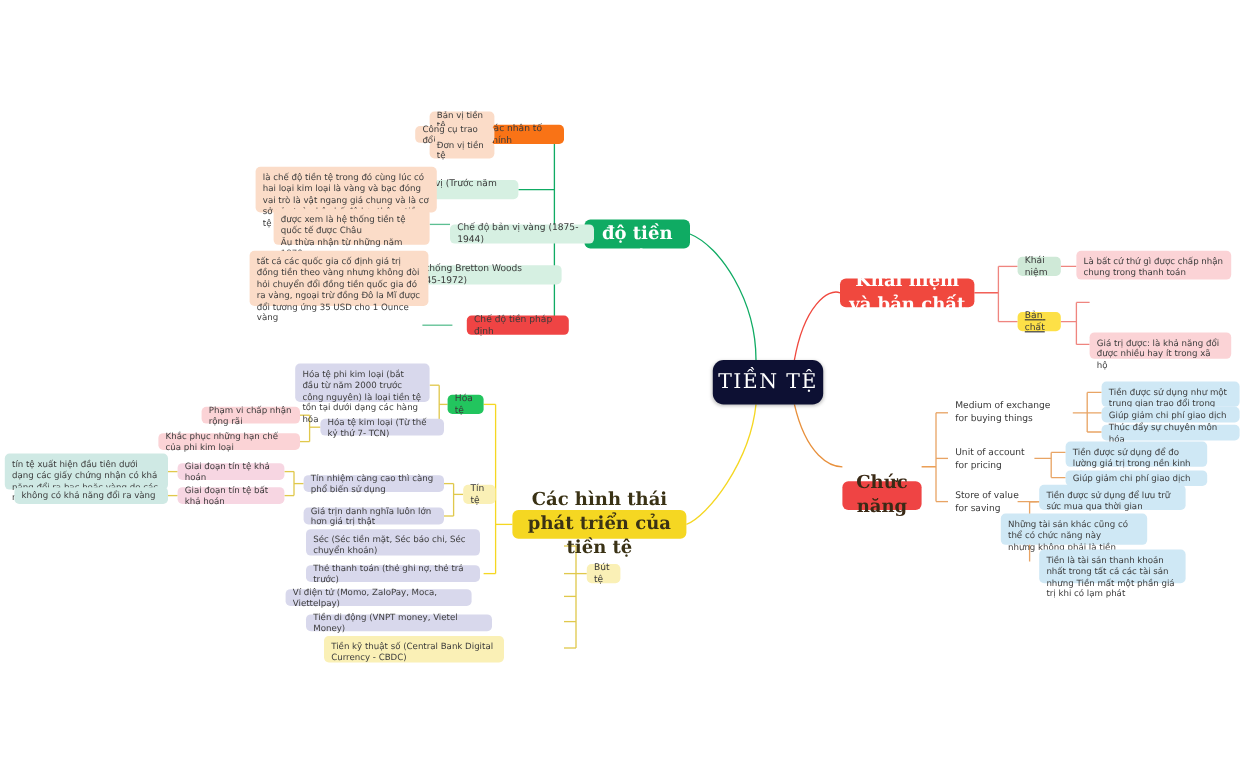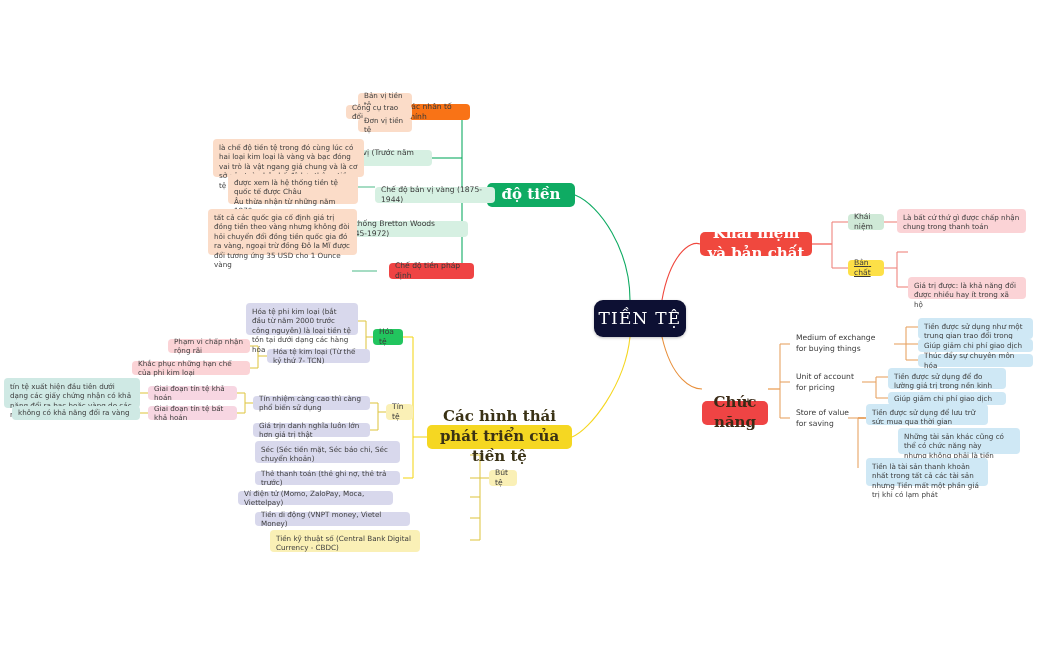--- a/index.html
+++ b/index.html
@@ -241,21 +241,21 @@
   <div class="node leaf" style="left:888px;top:392px;width:118px;height:13px;background:#cfe8f5;align-items:center;">
     <span>Giúp giảm chi phí giao dịch</span>
   </div>
 
   <div class="node lvl2" style="left:790px;top:411px;width:72px;height:15px;background:transparent;justify-content:flex-start;">
     <span>Store of value for saving</span>
   </div>
   <div class="node leaf" style="left:866px;top:404px;width:122px;height:21px;background:#cfe8f5;">
     <span>Tiền được sử dụng để lưu trữ sức mua qua thời gian</span>
   </div>
-  <div class="node leaf" style="left:898px;top:428px;width:122px;height:26px;background:#cfe8f5;">
+  <div class="node leaf" style="left:834px;top:428px;width:122px;height:26px;background:#cfe8f5;">
     <span>Những tài sản khác cũng có thể có chức năng này
 nhưng không phải là tiền</span>
   </div>
   <div class="node branch" style="left:427px;top:425px;width:145px;height:24px;background:#f5d722;color:#3a3215;">
     <span>Các hình thái phát triển của tiền tệ</span>
   </div>
 
   <div class="node leaf" style="left:866px;top:458px;width:122px;height:28px;background:#cfe8f5;">
     <span>Tiền là tài sản thanh khoản nhất trong tất cả các tài sản nhưng Tiền mất một phần giá trị khi có lạm phát</span>
   </div>

